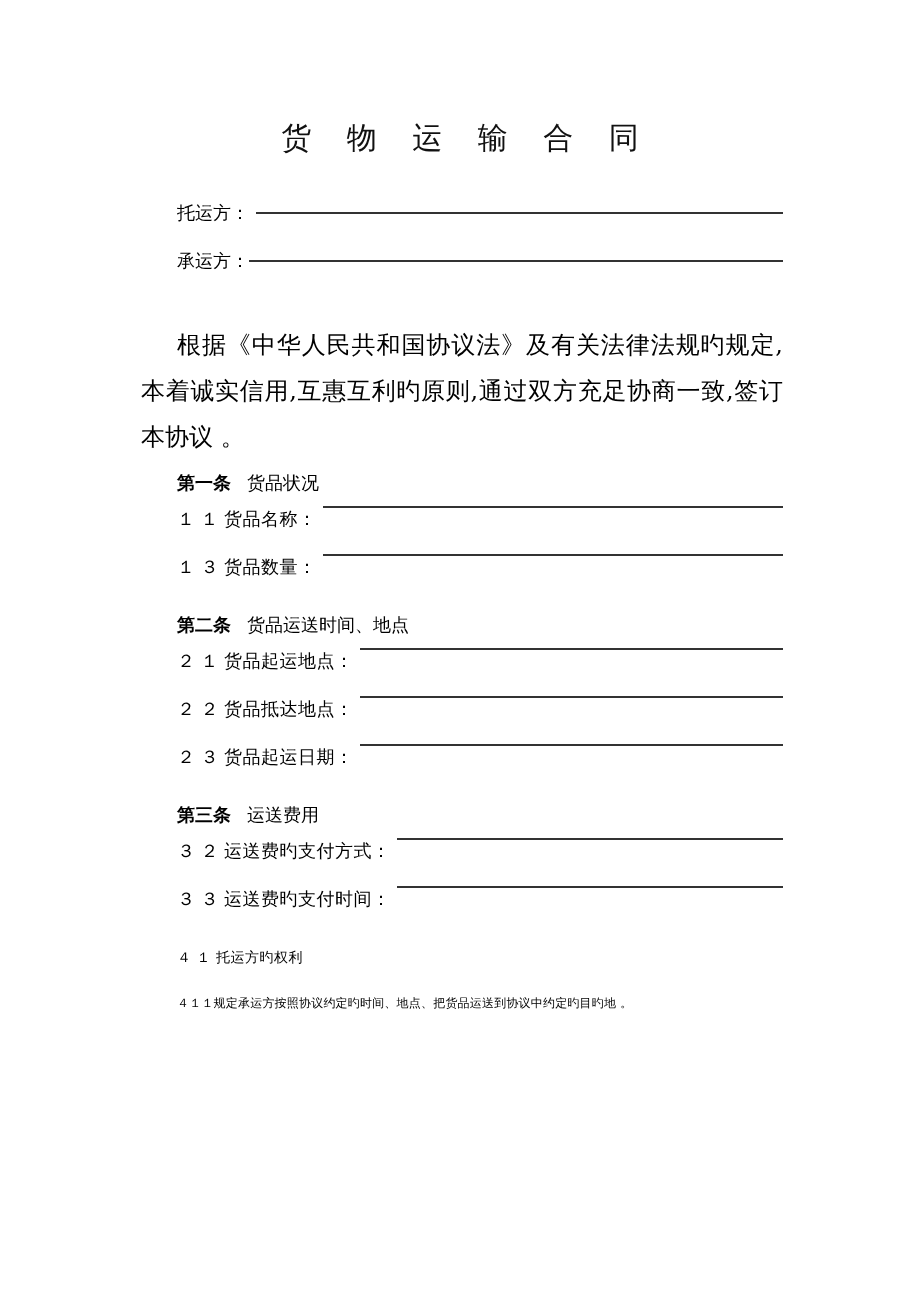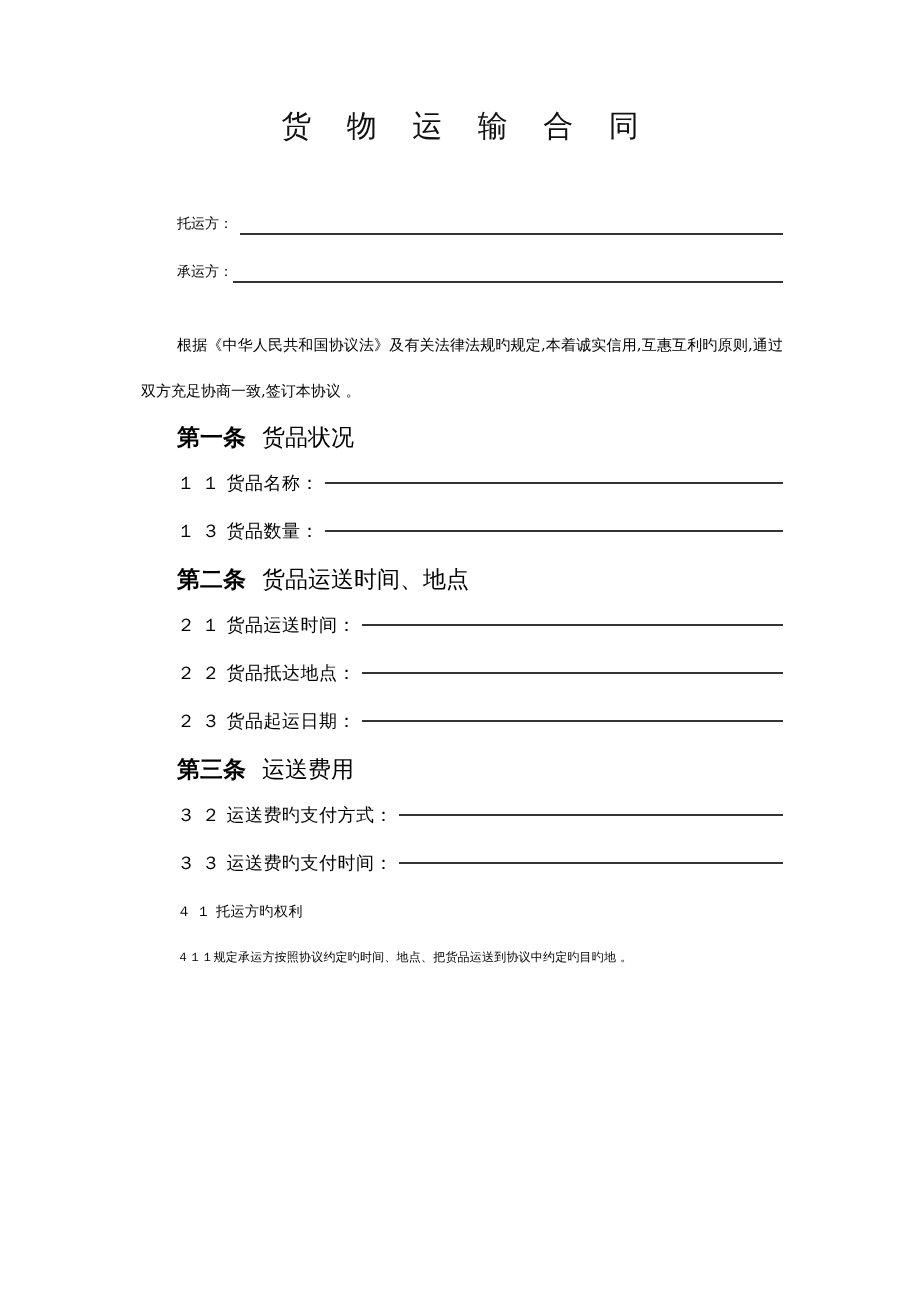--- a/index.html
+++ b/index.html
@@ -16,44 +16,44 @@
     position: relative;
     width: 920px;
     height: 1302px;
     margin: 0 auto;
     background: #ffffff;
     overflow: hidden;
     box-sizing: border-box;
   }
   .doc-title {
     position: absolute;
-    top: 108px;
+    top: 120px;
     left: 0;
     width: 920px;
     text-align: center;
     font-family: "DejaVu Sans", "Liberation Sans", sans-serif;
     font-size: 30px;
     font-weight: 500;
     letter-spacing: 13px;
     text-indent: 13px;
     color: #111111;
     line-height: 1.2;
   }
   .body-area {
     position: absolute;
     left: 141px;
     top: 190px;
     width: 642px;
   }
   
   .party-row {
     display: flex;
-    align-items: flex-end;
+    align-items: center;
     height: 48px;
-    font-size: 14px;
+    font-size: 18px;
     line-height: 26px;
   }
   .party-row .indent {
     display: inline-block;
     width: 36px;
     flex: 0 0 36px;
   }
   .party-row .label {
     white-space: nowrap;
     flex: 0 0 auto;
@@ -66,54 +66,55 @@
     margin-bottom: 3px;
   }
   .party-row.tight .rule {
     margin-left: 0;
   }
   .party-row.gap .rule {
     margin-left: 7px;
   }
   
   .para {
-    font-size: 15px;
+    font-size: 24px;
     line-height: 46px;
     text-align: justify;
     text-justify: inter-ideograph;
     margin: 0;
     text-indent: 36px;
   }
   .para.first {
     margin-top: 36px;
   }
   
   .section-head {
-    font-size: 23px;
+    font-size: 18px;
     line-height: 46px;
     margin: 0;
     padding-left: 36px;
     white-space: nowrap;
   }
   .section-head .num {
     font-weight: bold;
   }
   .section-head .sp {
     display: inline-block;
     width: 16px;
   }
   
   .item-row {
     display: flex;
-    align-items: center;
+    align-items: flex-start;
     height: 48px;
     font-size: 18px;
     line-height: 26px;
     padding-left: 36px;
     box-sizing: border-box;
+    font-family: Liberation Serif, serif;
   }
   .item-row .label {
     white-space: nowrap;
     flex: 0 0 auto;
     padding-bottom: 2px;
     letter-spacing: 0.5px;
   }
   .item-row .rule {
     flex: 1 1 auto;
     border-bottom: 2px solid #333333;
@@ -172,21 +173,21 @@
     </div>
     <div class="item-row">
       <span class="label"><span>１ ３</span> <span>货品数量：</span></span>
       <span class="rule"></span>
     </div>
 
     <p class="section-head">
       <span class="num">第二条</span><span class="sp"></span><span>货品运送时间、地点</span>
     </p>
     <div class="item-row">
-      <span class="label"><span>２ １</span> <span>货品运送时间：</span></span>
+      <span class="label"><span>２ １</span> <span>货品起运地点：</span></span>
       <span class="rule"></span>
     </div>
     <div class="item-row">
       <span class="label"><span>２ ２</span> <span>货品抵达地点：</span></span>
       <span class="rule"></span>
     </div>
     <div class="item-row">
       <span class="label"><span>２ ３</span> <span>货品起运日期：</span></span>
       <span class="rule"></span>
     </div>

